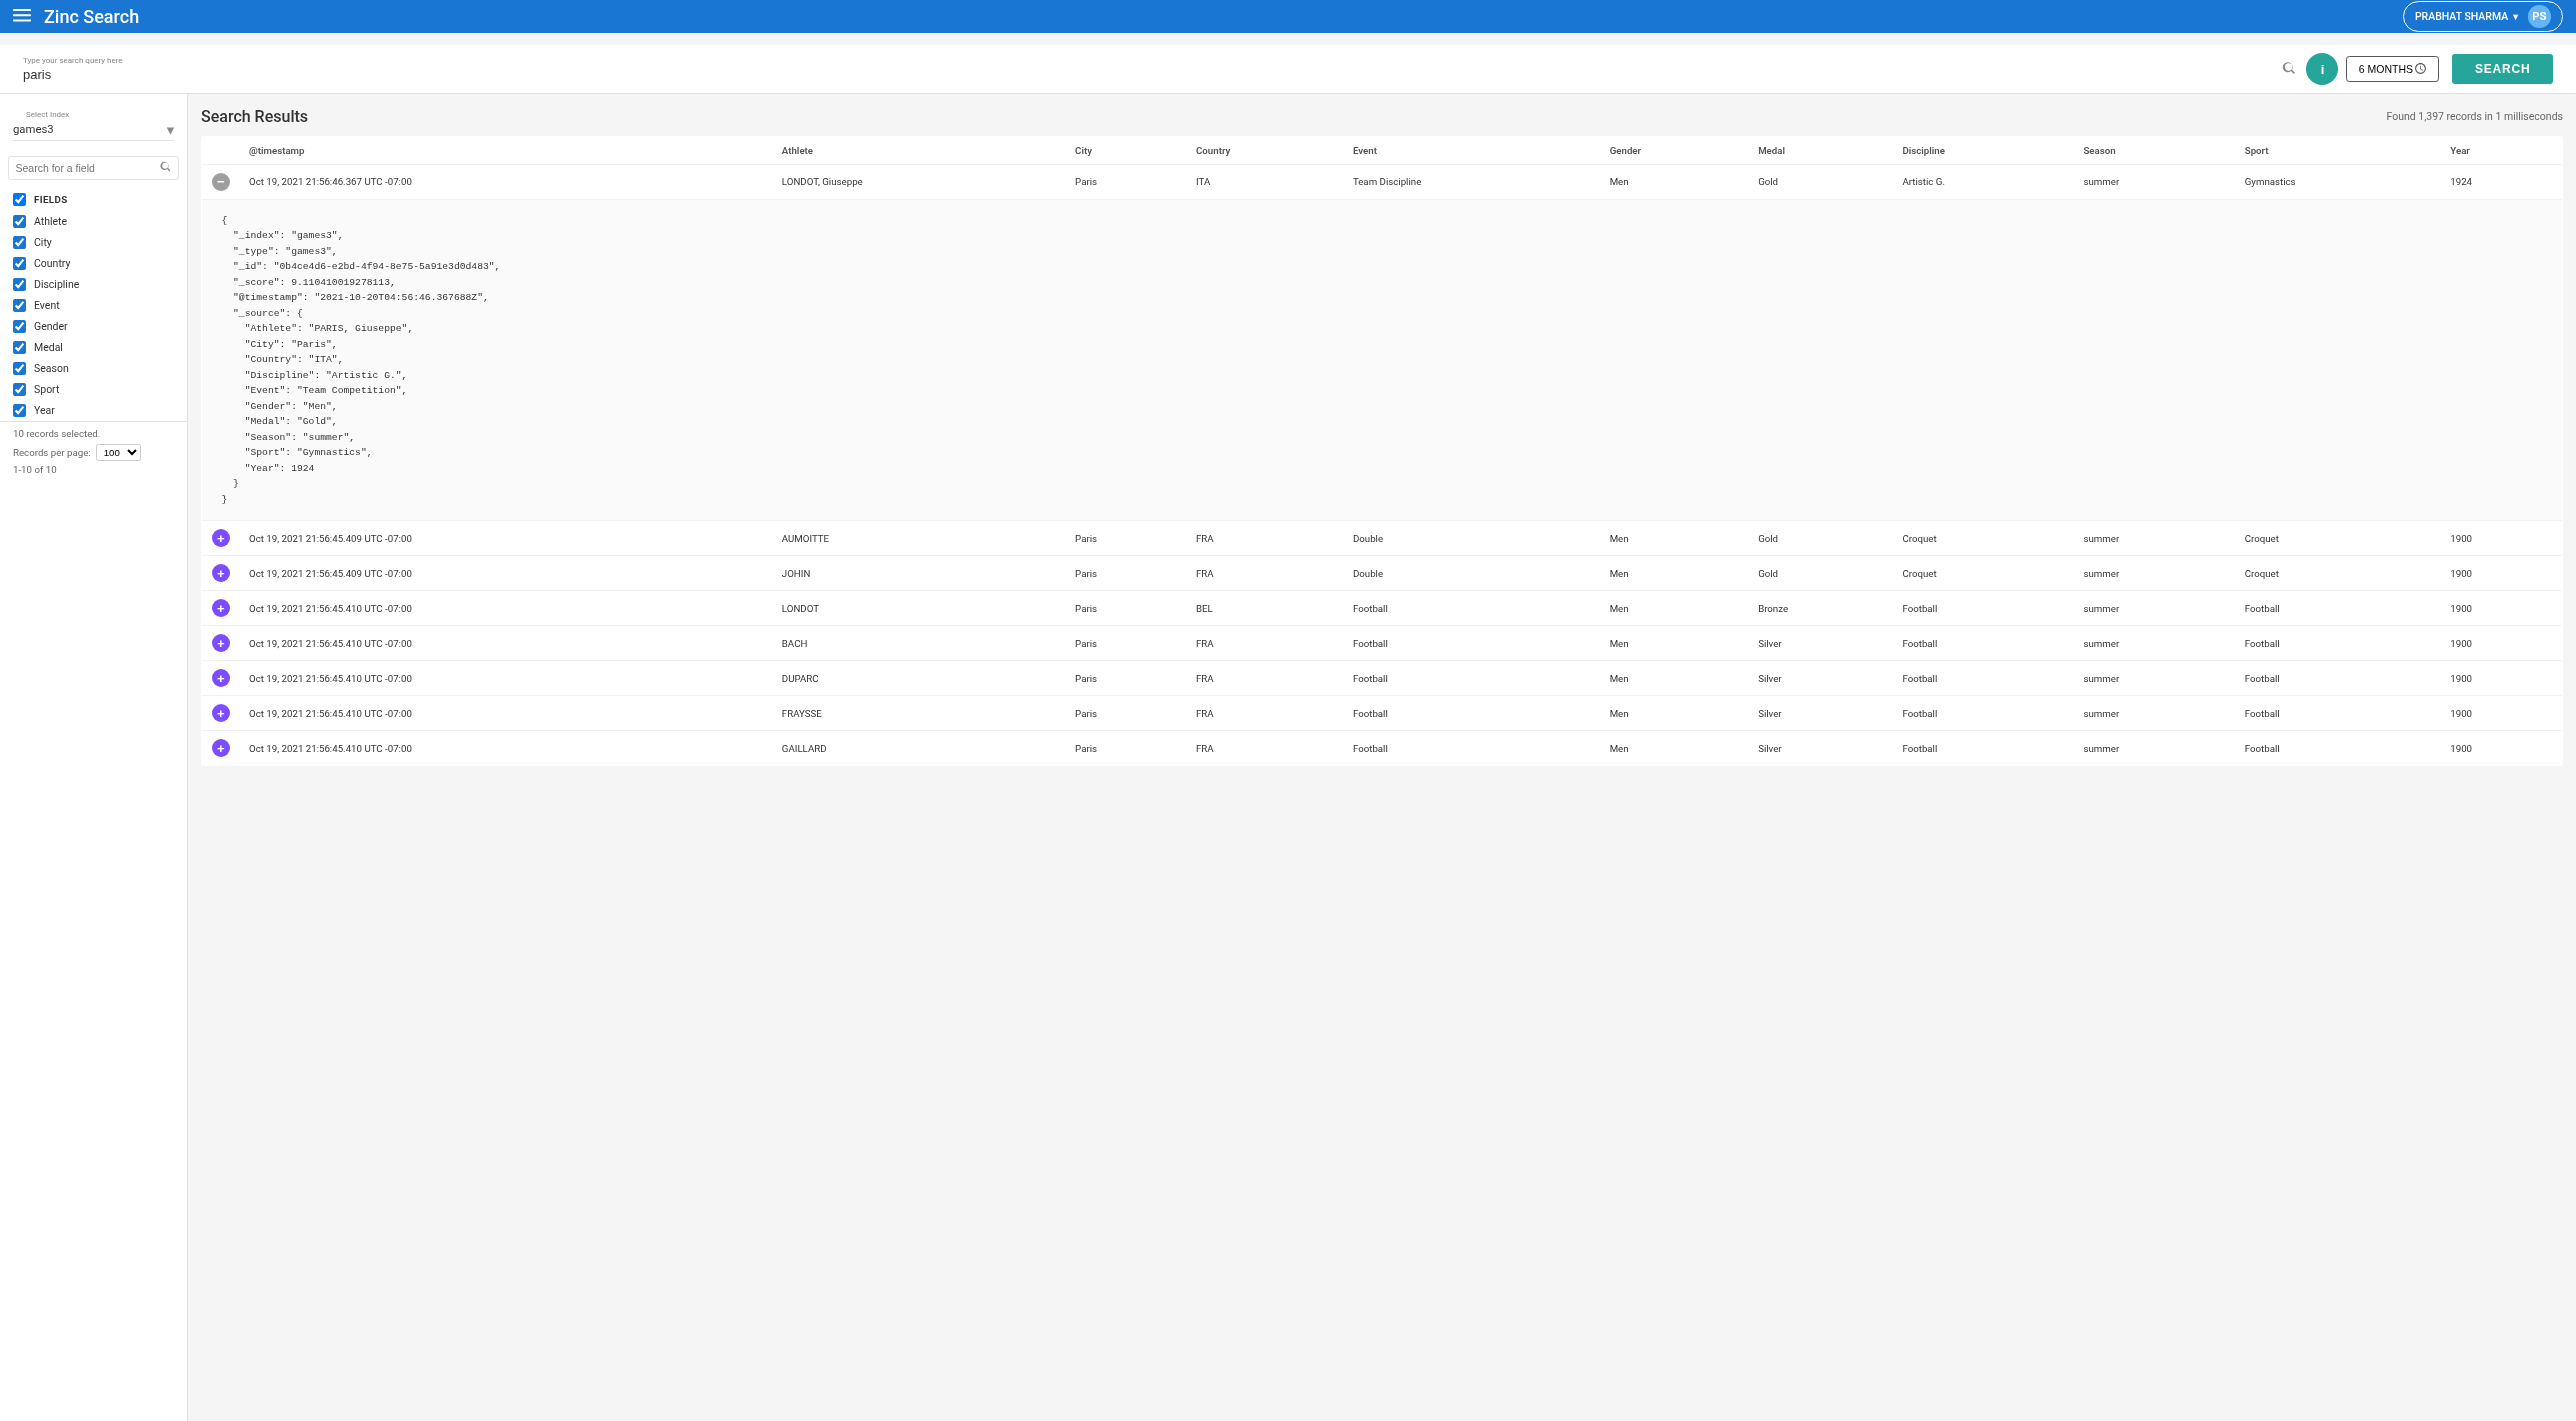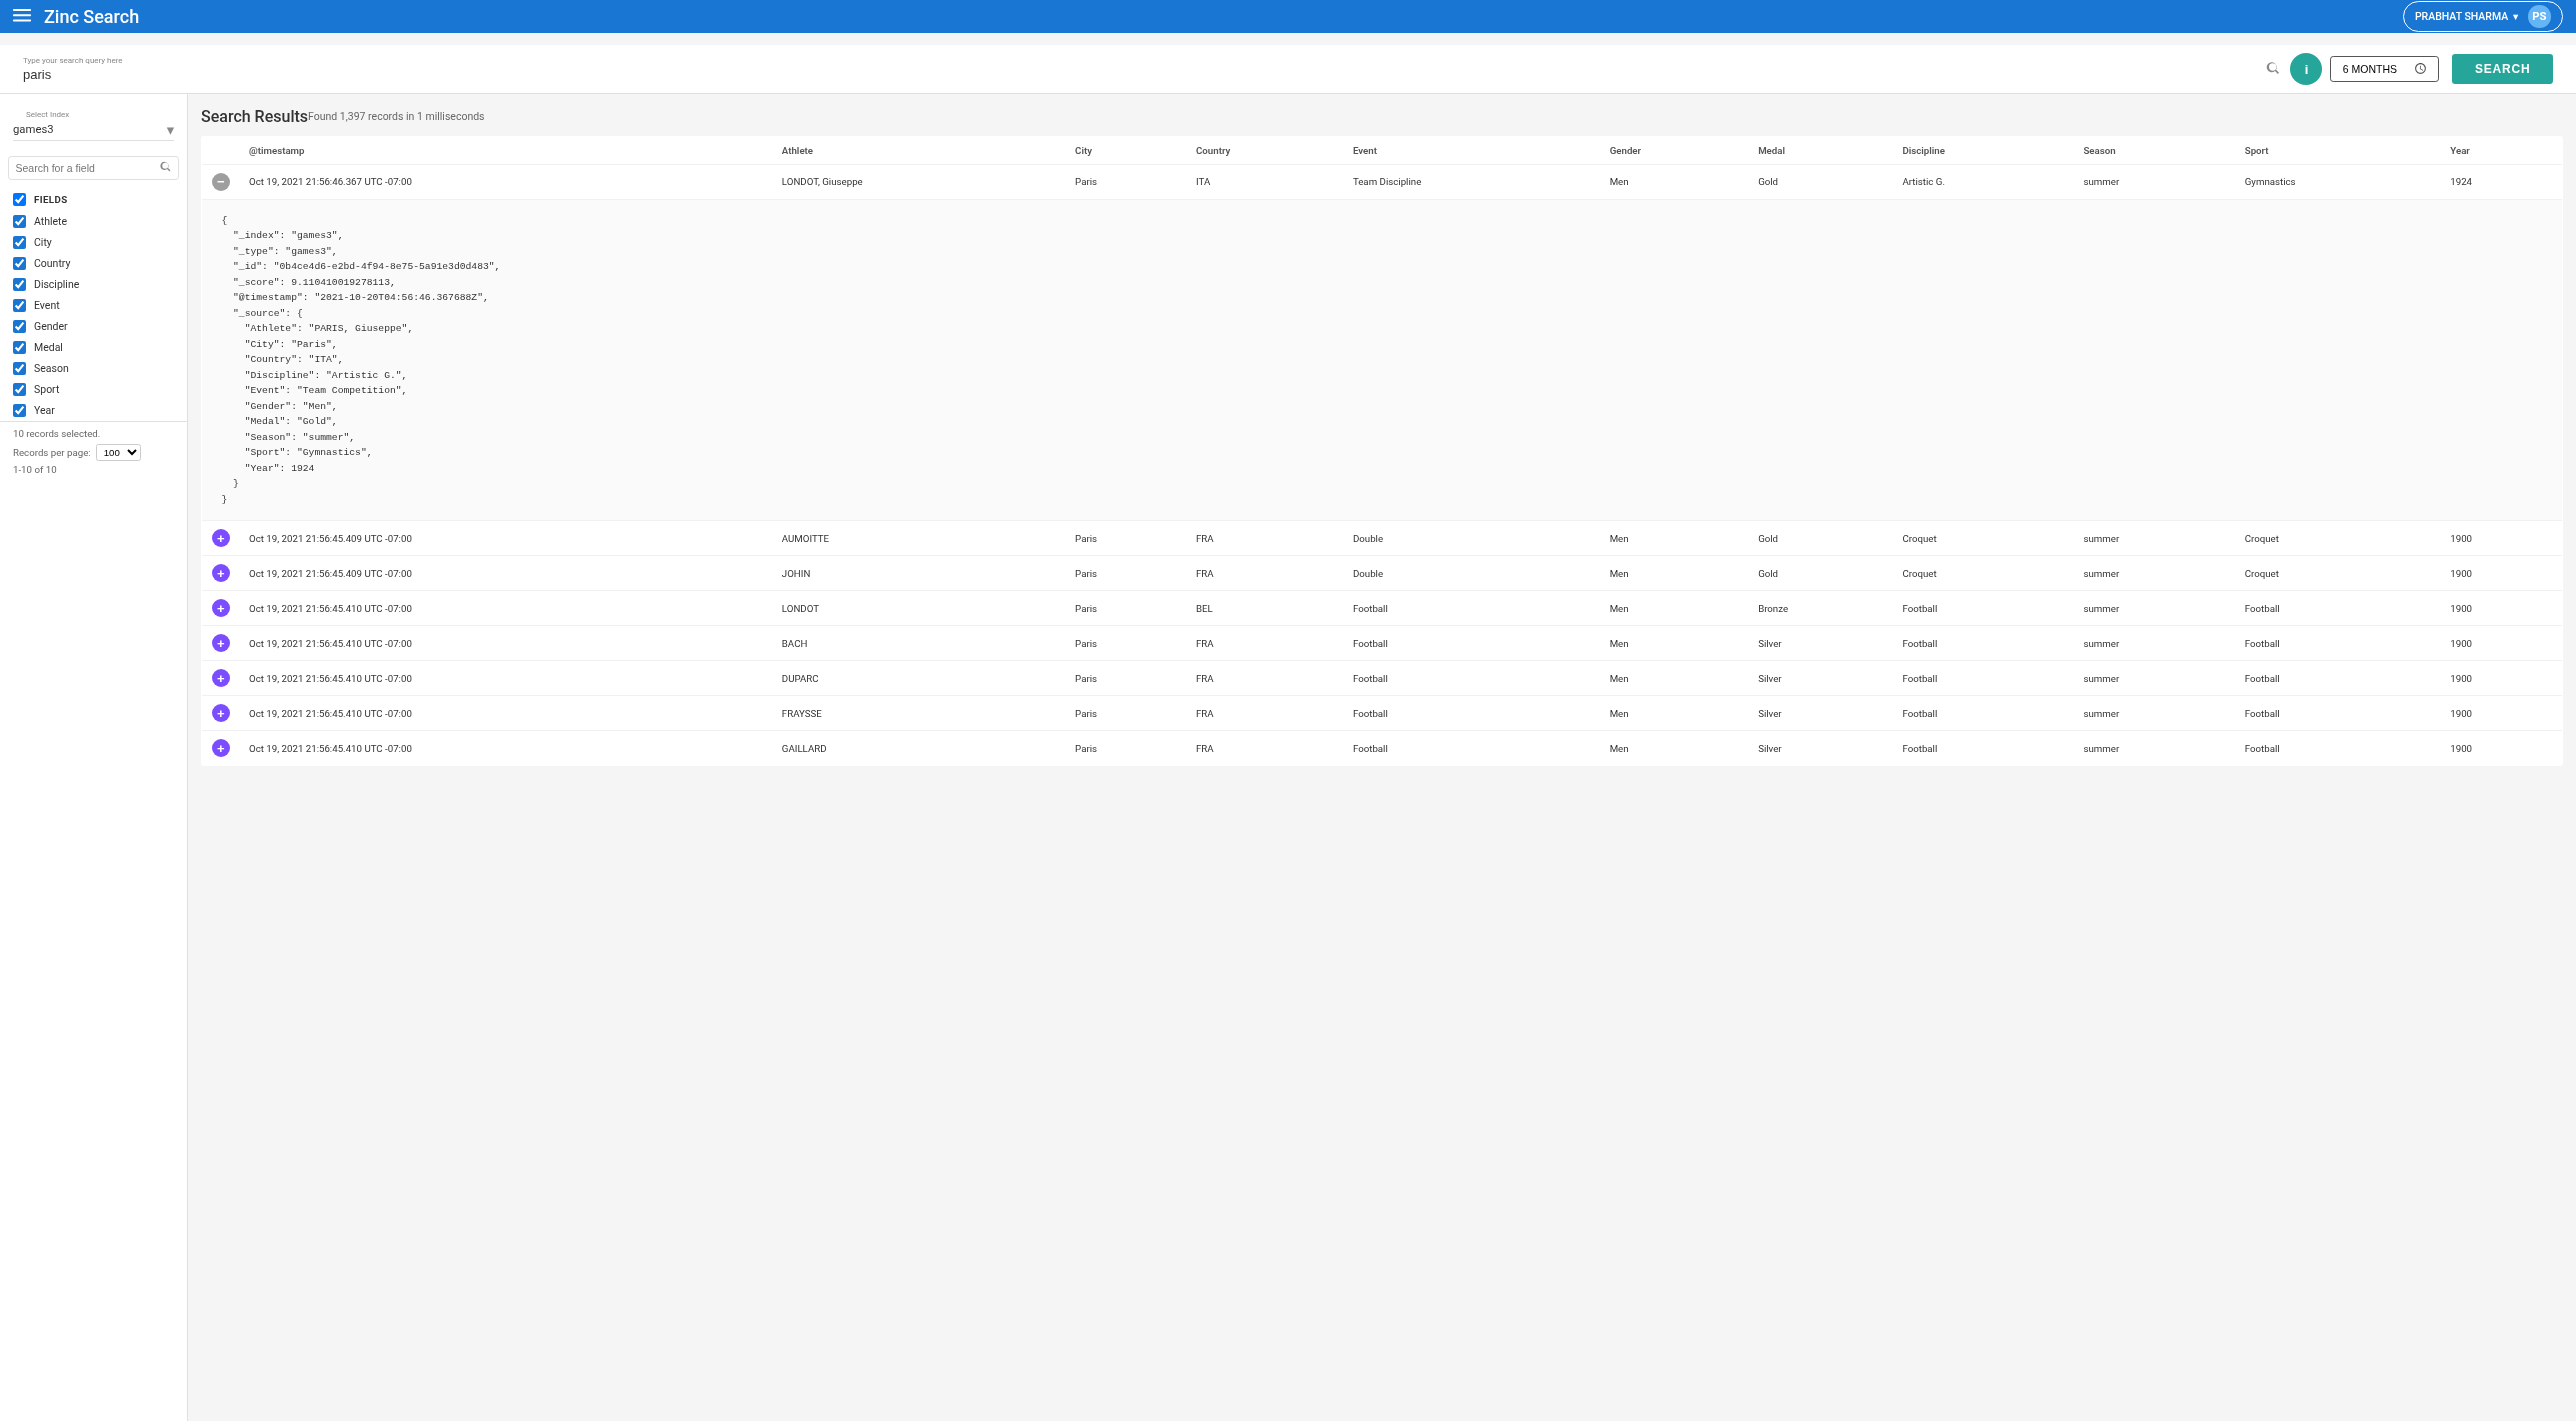--- a/index.html
+++ b/index.html
@@ -92,21 +92,21 @@
     .time-btn {
       display: flex; align-items: center;
       border: 1.2px solid #555;
       border-radius: 3.2px;
       padding: 4.9px 11.3px;
       background: white;
       cursor: pointer;
       font-size: 10.5px;
       font-weight: 500;
       margin-right: 13px;
-      gap: 17px;
+      gap: 1px;
     }
     .search-btn {
       background: #26a69a;
       color: white;
       border: none;
       border-radius: 3.2px;
       padding: 8px 22.6px;
       font-size: 12px;
       font-weight: 700;
       cursor: pointer;
@@ -214,20 +214,21 @@
     
     .main {
       margin-left: 188px;
       flex: 1;
       padding: 13px;
       min-height: calc(100vh - 94px);
     }
 
     .results-header {
       display: flex;
+      justify-content: space-between;
       align-items: center;
       margin-bottom: 9.7px;
     }
     .results-title { font-size: 16px; font-weight: 500; color: #333; }
     .results-count { font-size: 10.5px; color: #666; }
 
     
     .results-table {
       width: 100%;
       border-collapse: collapse;

